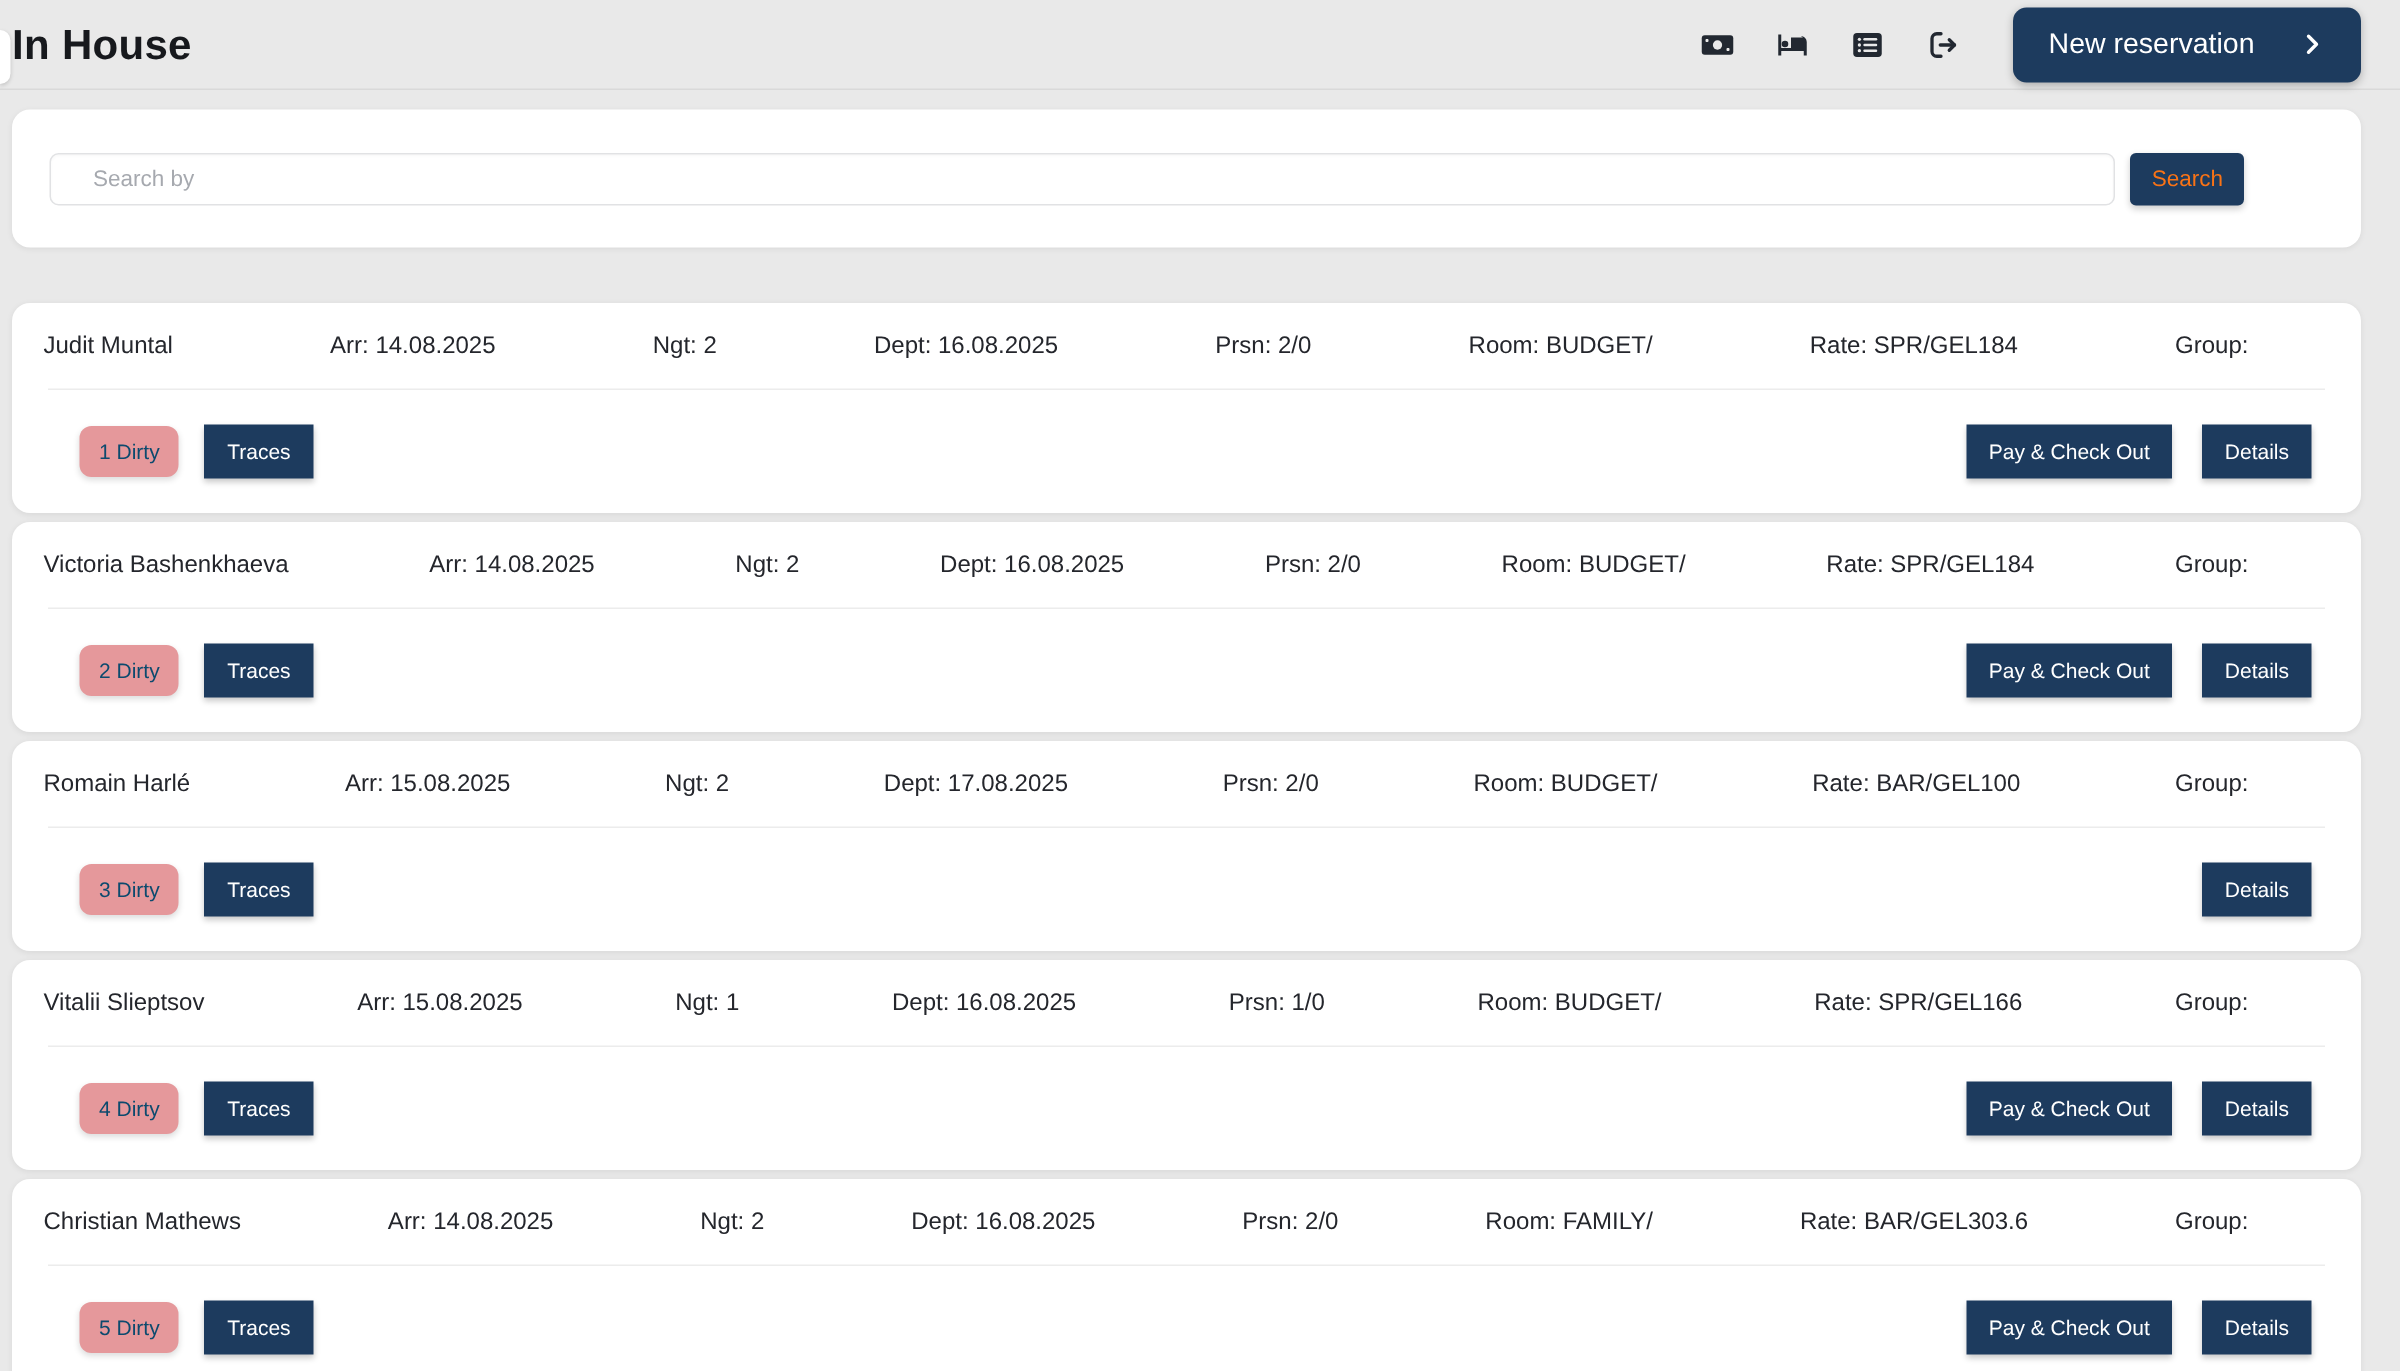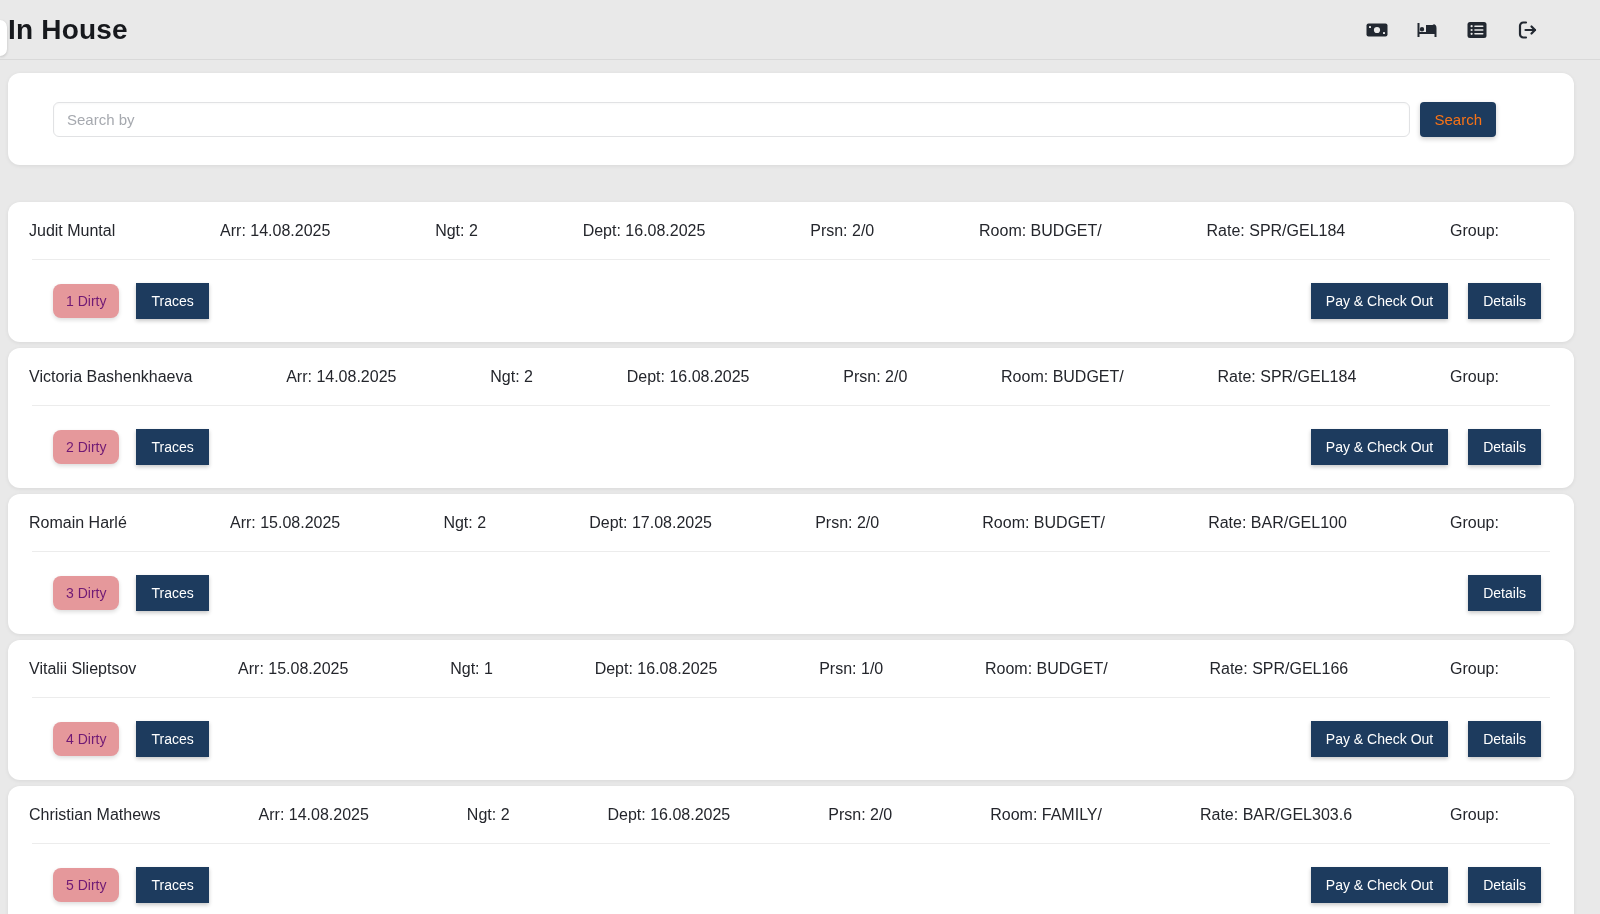--- a/index.html
+++ b/index.html
@@ -36,24 +36,23 @@
   
   .search-card {
     background:#fff; border-radius:12px; height:92px;
     margin:13px 26px 0 8px;
     display:flex; align-items:center; gap:10px;
     padding:0 78px 0 25px;
     box-shadow:0 1px 4px rgba(0,0,0,.07);
   }
   .search-input {
     flex:1; height:35px; border:1px solid #e1e2e4; border-radius:6px;
-    padding:0 13px; font-size:15px; color:#333; outline:none;
+    padding:0 28px; font-size:15px; color:#333; outline:none;
     font-family:"Liberation Sans", sans-serif;
     box-shadow: inset 0 1px 2px rgba(0,0,0,.03);
-    margin-left: 20px;
   }
   .search-input::placeholder { color:#a6a9af; }
   .search-btn {
     background:var(--navy,#1d3b5e); color:#f97316; border:none; cursor:pointer;
     height:35px; border-radius:4px; padding:0 14px; font-size:15px;
     font-family:"Liberation Sans", sans-serif;
     box-shadow:0 2px 5px rgba(0,0,0,.2);
   }
   
   .guest-list {
@@ -69,21 +68,21 @@
     height:57px; display:flex; align-items:center; justify-content:space-between;
     padding:0 75px 0 21px; font-size:16px; color:#24262c;
   }
   .guest-info .cell { white-space:nowrap; }
   .card-divider { height:1px; background:#ececec; margin:0 24px; border:none; }
   .guest-actions {
     flex:1; display:flex; align-items:center; gap:17px;
     padding:0 33px 0 45px;
   }
   .badge {
-    background:var(--pink,#e5989b); color:#701a75; font-size:14px;
+    background:var(--pink,#e5989b); color:#0c4a6e; font-size:14px;
     padding:9px 13px; border-radius:8px; white-space:nowrap; cursor:pointer;
     box-shadow:0 2px 4px rgba(0,0,0,.14);
   }
   .btn {
     background:var(--navy,#1d3b5e); color:#fff; border:none; cursor:pointer;
     font-size:14px; padding:10px 15px; border-radius:0; white-space:nowrap;
     font-family:"Liberation Sans", sans-serif;
     box-shadow:0 2px 4px rgba(0,0,0,.22);
   }
   .right-actions { margin-left:auto; display:flex; gap:20px; }
@@ -123,20 +122,26 @@
     </button>
     <button class="icon-btn" title="">
       <svg viewBox="0 0 24 24" fill="none" stroke="#222831" stroke-width="2.2" stroke-linecap="round" stroke-linejoin="round">
         <path d="M11 4.5H8.2A3.2 3.2 0 0 0 5 7.7v8.6a3.2 3.2 0 0 0 3.2 3.2H11"></path>
         <path d="M10.5 12h9.5"></path>
         <path d="M16.5 8.5 20 12l-3.5 3.5"></path>
       </svg>
     </button>
   </div>
 
+  <button class="new-res-btn">
+    <span>New reservation</span>
+    <svg viewBox="0 0 24 24" fill="none" stroke="#ffffff" stroke-width="3.2" stroke-linecap="round" stroke-linejoin="round">
+      <path d="M8.5 4.5 16 12l-7.5 7.5"></path>
+    </svg>
+  </button>
 </div>
 
 <div class="search-card">
   <input class="search-input" type="text" placeholder="Search by" style="">
   <button class="search-btn">Search</button>
 </div>
 
 <div class="guest-list">
   <div class="guest-card">
     <div class="guest-info">

